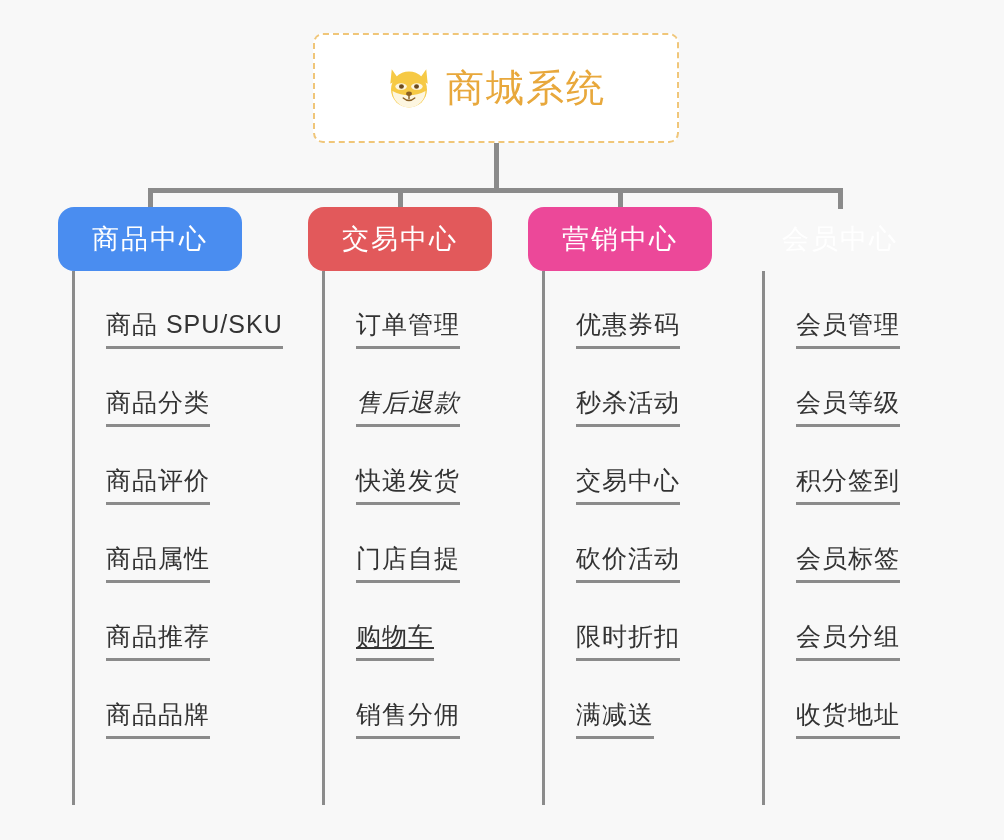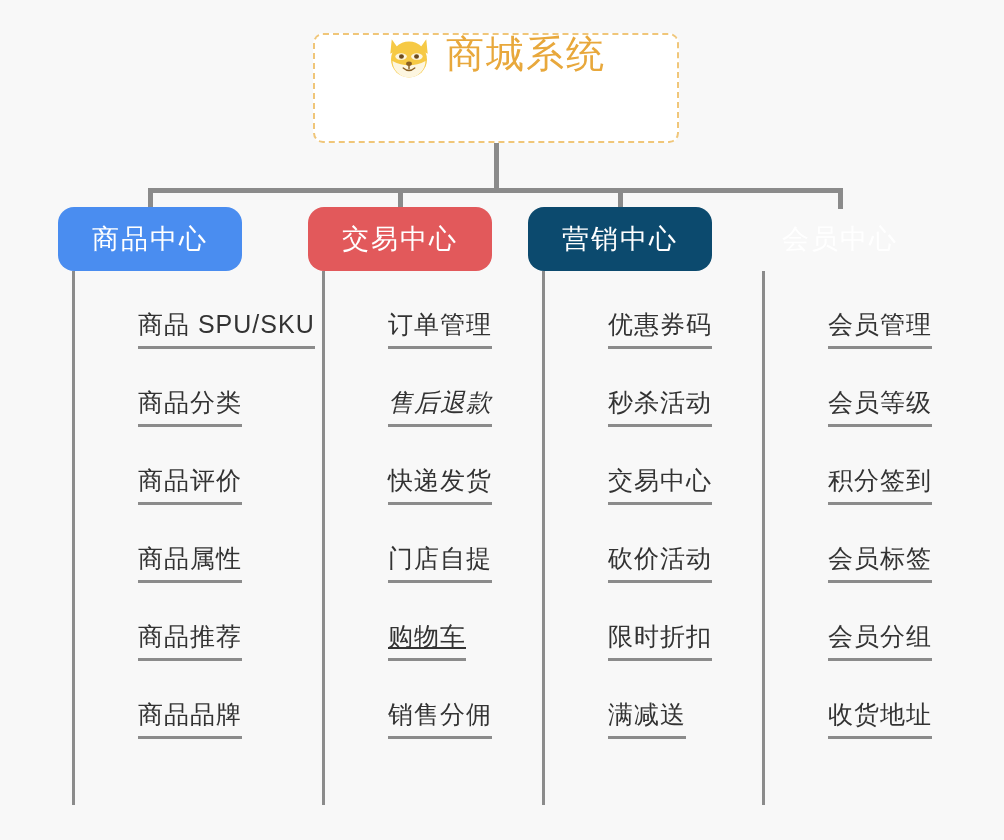--- a/index.html
+++ b/index.html
@@ -25,20 +25,21 @@
     position: absolute;
     left: 313px;
     top: 33px;
     width: 366px;
     height: 110px;
     box-sizing: border-box;
     background: #ffffff;
     border: 2px dashed #f0c679;
     border-radius: 10px;
     display: flex;
+    align-items: center;
     justify-content: center;
     gap: 14px;
   }
   .root-icon {
     width: 46px;
     height: 46px;
     display: block;
     flex: 0 0 auto;
   }
   .root-title {
@@ -103,21 +104,20 @@
     width: 3px;
     background: #8b8b8b;
   }
   .leaf-item {
     position: relative;
     height: 78px;
     display: flex;
     align-items: flex-end;
     padding-left: 34px;
     box-sizing: border-box;
-    margin-left: 32px;
   }
   .leaf-label {
     position: relative;
     font-size: 25px;
     line-height: 1;
     color: #333333;
     white-space: nowrap;
     padding-bottom: 9px;
     border-bottom: 3px solid #8b8b8b;
     letter-spacing: 1px;
@@ -193,21 +193,21 @@
           <span class="leaf-label" style="border-bottom-color: rgb(139, 139, 139);">门店自提</span>
         </div>
         <div class="leaf-item">
           <span class="leaf-label" style="border-bottom-color: rgb(139, 139, 139); text-decoration: underline;">购物车</span>
         </div>
         <div class="leaf-item">
           <span class="leaf-label" style="border-bottom-color: rgb(139, 139, 139);">销售分佣</span>
         </div>
       </div>
       <div class="conn drop" style="left: 618px; background: rgb(139, 139, 139);"></div>
-      <div class="cat-box" style="left: 528px; width: 184px; background: #0c4a6e;">
+      <div class="cat-box" style="left: 528px; width: 184px; background: #ec4899;">
         <span class="cat-label">营销中心</span>
       </div>
       <div class="leaf-col" style="left: 542px; top: 271px;">
         <div class="leaf-spine" style="height: 534px; background: rgb(139, 139, 139);"></div>
         <div class="leaf-item">
           <span class="leaf-label" style="border-bottom-color: rgb(139, 139, 139);">优惠券码</span>
         </div>
         <div class="leaf-item">
           <span class="leaf-label" style="border-bottom-color: rgb(139, 139, 139);">秒杀活动</span>
         </div>

